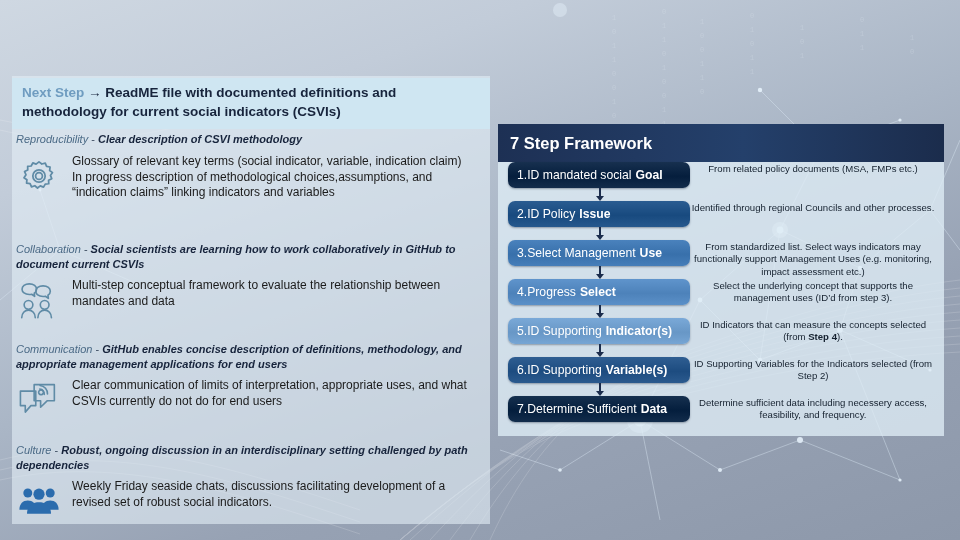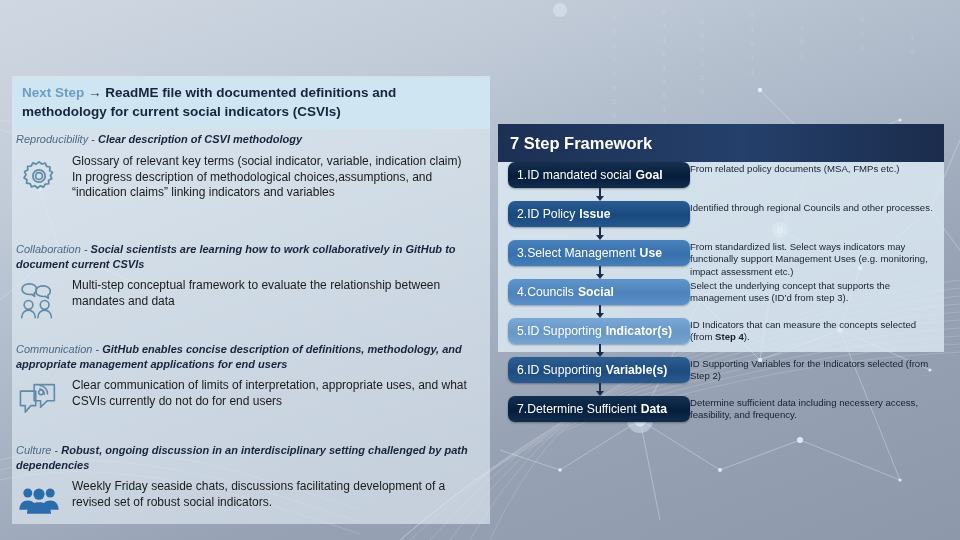--- a/index.html
+++ b/index.html
@@ -104,22 +104,23 @@
     padding-top: 1px;
   }
   .sec-text p { margin: 0; }
 
   
   .fw-panel {
     position: absolute;
     left: 498px;
     top: 124px;
     width: 446px;
-    height: 228px;
+    height: 312px;
     background: rgba(223,237,246,0.78);
+    text-align: center;
   }
   .fw-header {
     position: absolute;
     left: 0;
     top: 0;
     width: 100%;
     height: 38px;
     background: linear-gradient(to right, #1d3054 0%, #24406b 55%, #1b2c4c 100%);
     color: #ffffff;
     font-size: 16.5px;
@@ -427,22 +428,22 @@
               <b>Use</b>
             </div>
             <div class="fw-arrow" style="top: 26px; height: 9px;"></div>
           </div>
           <div class="fw-desc">From standardized list. Select ways indicators may functionally support Management Uses (e.g. monitoring, impact assessment etc.)</div>
         </div>
         <div class="fw-row" style="height: 39px;">
           <div class="fw-box-wrap">
             <div class="fw-box" style="background: linear-gradient(rgb(95, 148, 204) 0%, rgb(77, 130, 186) 55%, rgb(91, 144, 200) 100%);">
               <span>4. </span>
-              <span>Councils</span>
-              <b>Social</b>
+              <span>Progress</span>
+              <b>Select</b>
             </div>
             <div class="fw-arrow" style="top: 26px; height: 9px;"></div>
           </div>
           <div class="fw-desc">Select the underlying concept that supports the management uses (ID’d from step 3).</div>
         </div>
         <div class="fw-row" style="height: 39px;">
           <div class="fw-box-wrap">
             <div class="fw-box" style="background: linear-gradient(rgb(122, 169, 216) 0%, rgb(104, 151, 198) 55%, rgb(118, 165, 212) 100%);">
               <span>5. </span>
               <span>ID Supporting</span>

